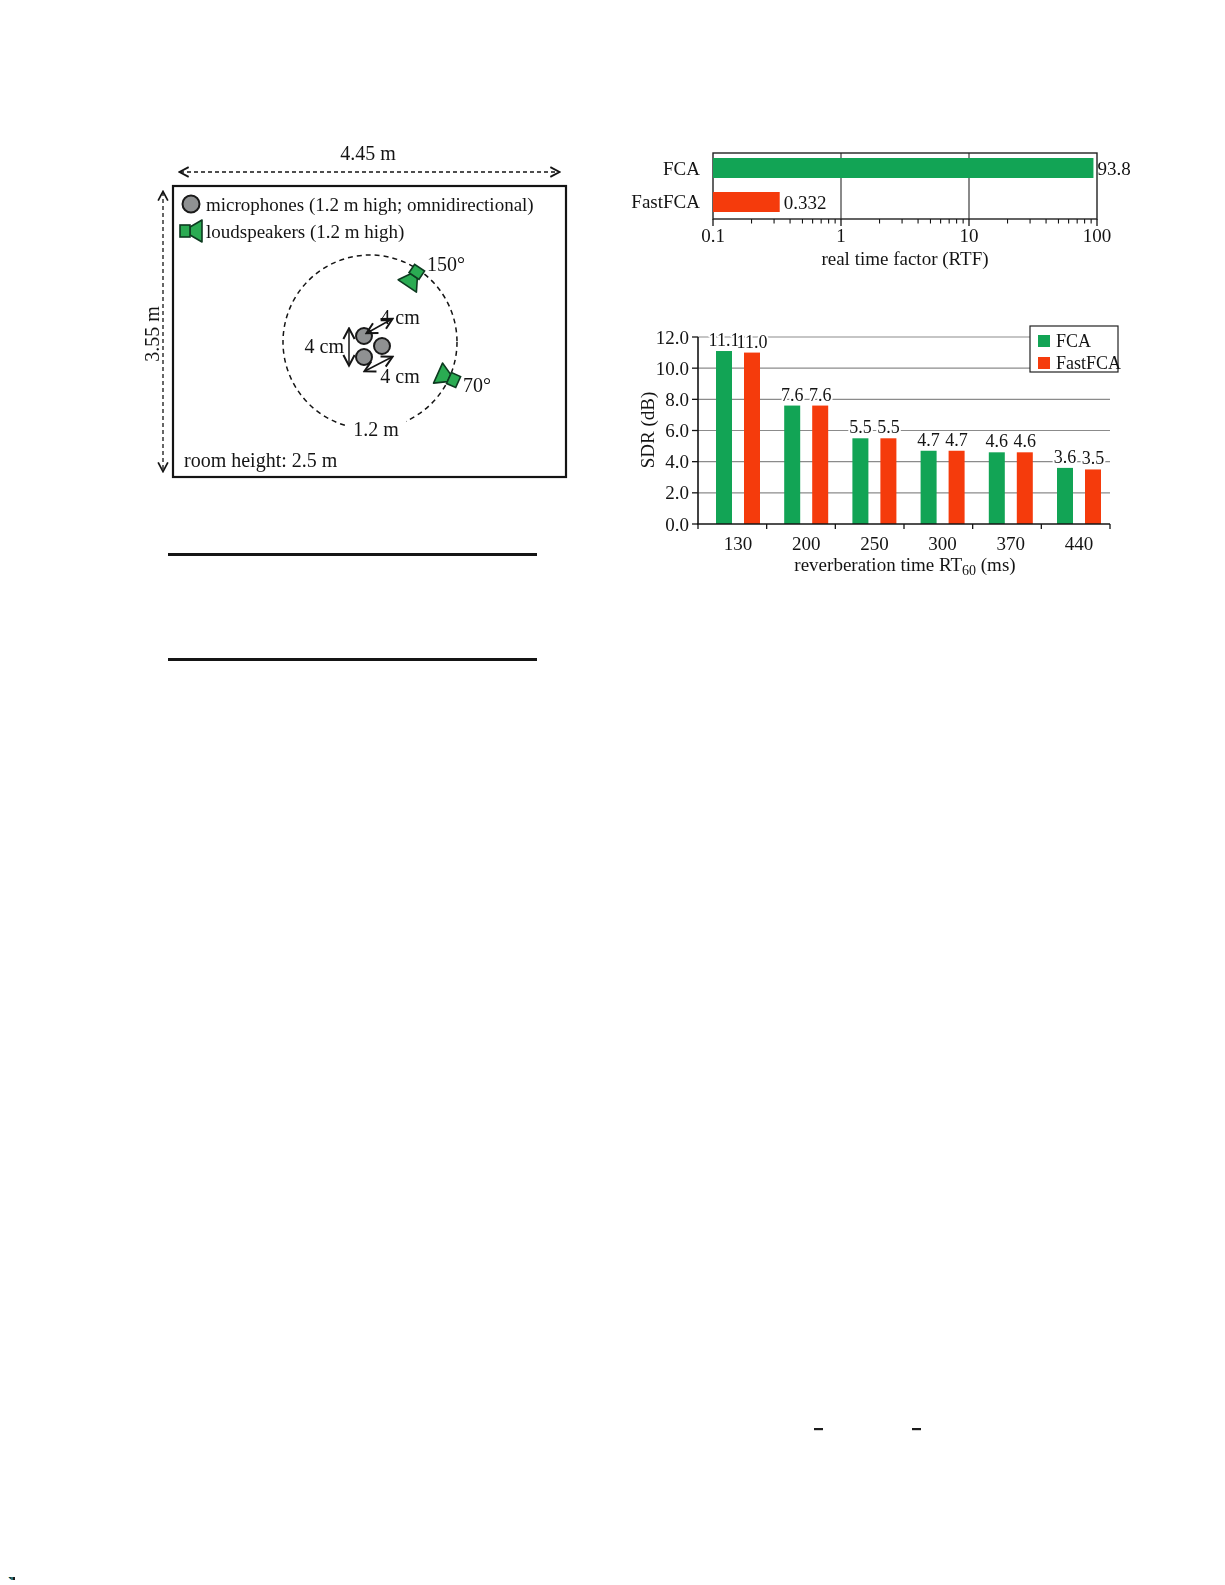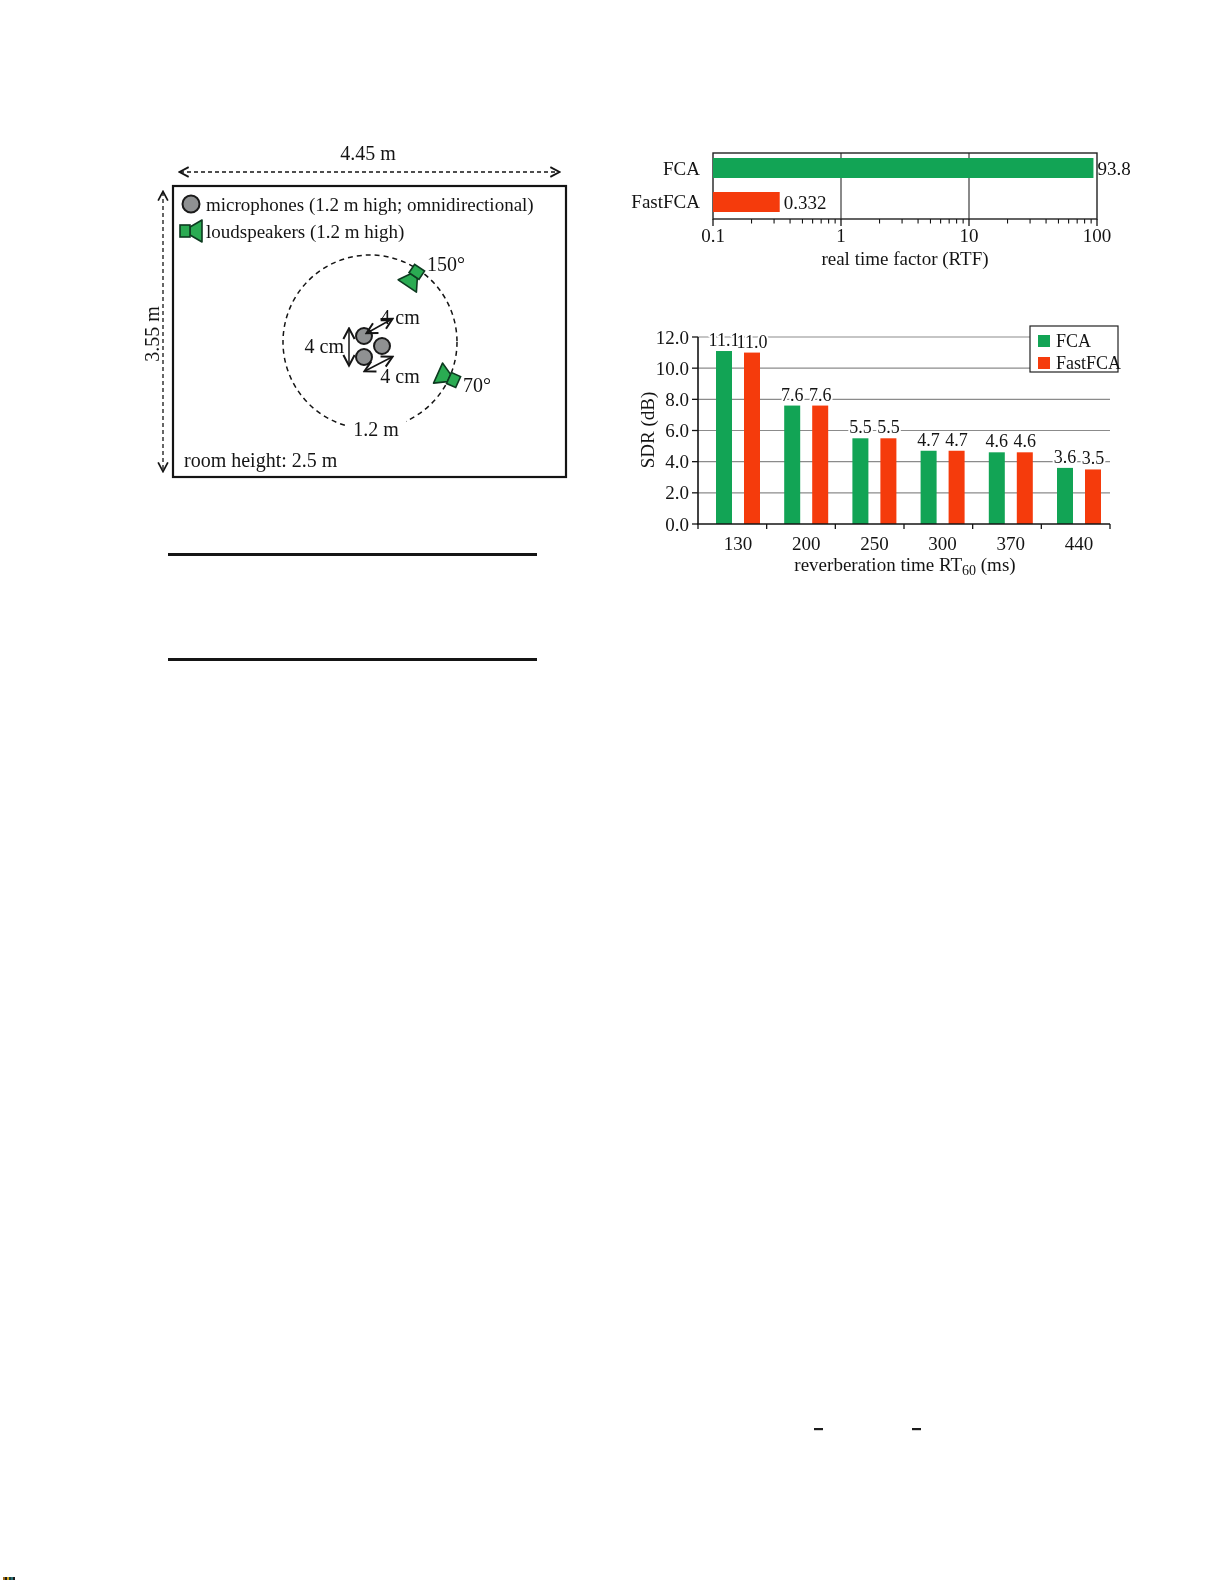--- a/index.html
+++ b/index.html
@@ -1,16 +1,16 @@
 <!DOCTYPE html>
 <html><head>
 <meta charset="utf-8">
 <style>
   html,body{margin:0;padding:0;background:#ffffff;}
-  .page{position:relative;width:1225px;height:1585px;background:#ffffff;overflow:hidden;}
+  .page{position:relative;width:1225px;height:1585px;background:#ffffff;overflow:hidden;border-radius:27px;}
   svg{position:absolute;left:0;top:0;}
   svg text{font-family:"Liberation Serif","DejaVu Serif",serif;fill:#141414;}
   .fs19{font-size:19px;}
   .fs20{font-size:20px;}
   .halo{paint-order:stroke;stroke:#ffffff;stroke-width:4px;stroke-linejoin:round;}
 </style>
 </head>
 <body>
 
 <div class="page">

